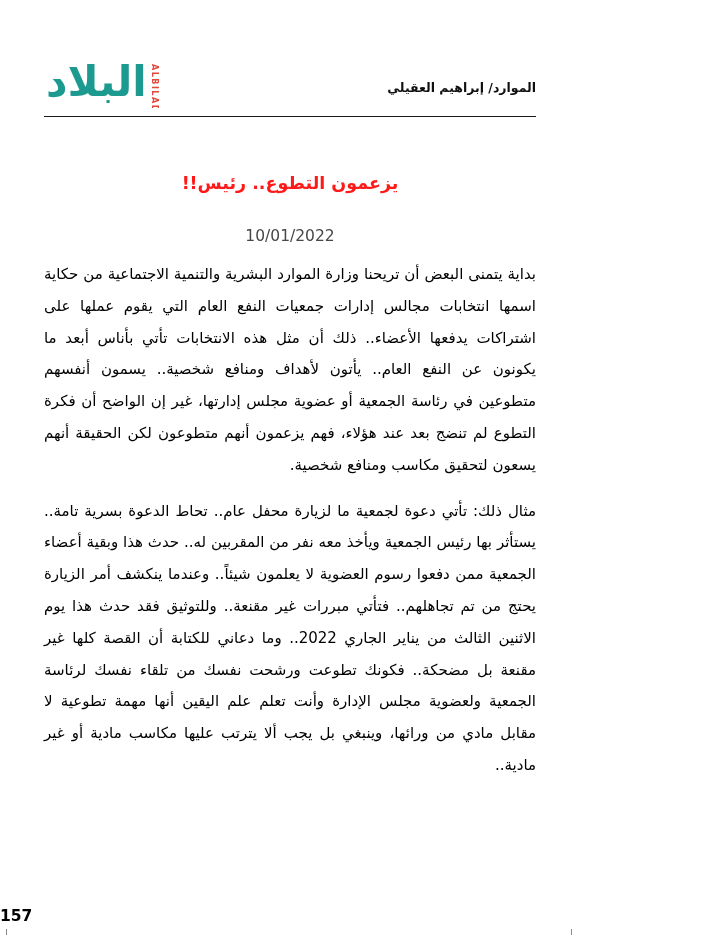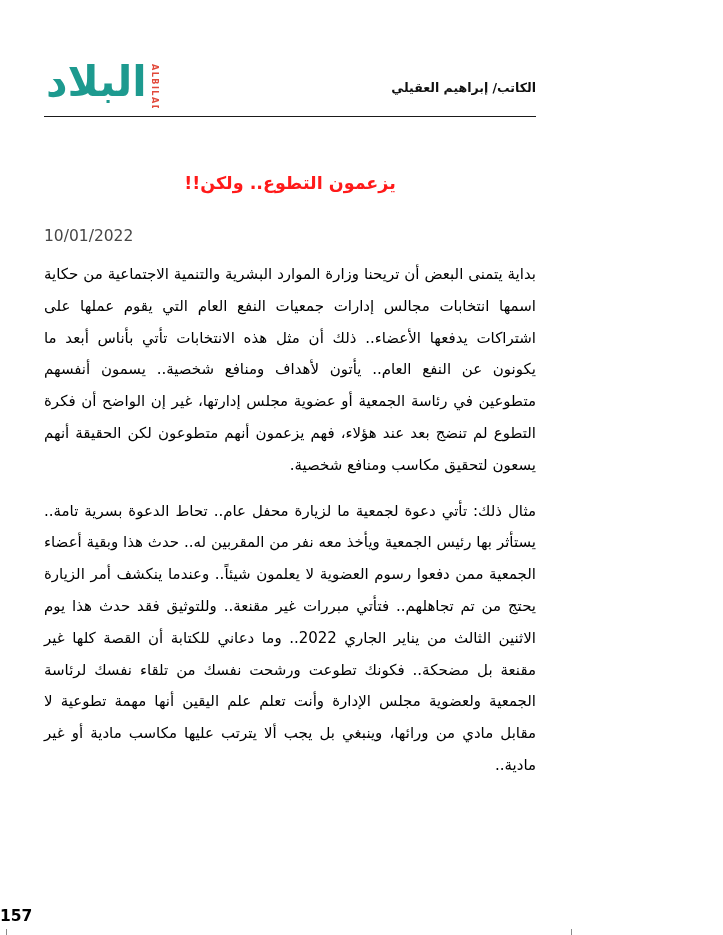--- a/index.html
+++ b/index.html
@@ -39,21 +39,21 @@
     direction:rtl;font-size:12.5px;font-weight:bold;color:#101010;
     margin-top:20px;
   }
   .title{
     color:var(--title-red);
     direction:rtl;text-align:center;
     font-weight:bold;font-size:17.5px;
     margin-top:56px;
   }
   .date{
-    direction:ltr;text-align:left;
+    direction:ltr;text-align:center;
     color:var(--date-gray);font-size:15.5px;
     margin-top:34px;
   }
   .body-text{
     direction:rtl;
     margin-top:14px;
     color:#000;
   }
   .body-text p{
     text-align:justify;
@@ -79,24 +79,24 @@
 </head>
 <body>
 
 <div class="page">
 
   <div class="header">
     <div class="logo">
       <span class="logo-arabic">البلاد</span>
       <span class="logo-vert">ALBILADTV</span>
     </div>
-    <div class="writer">الكاتب/ إبراهيم العقيلي</div>
+    <div class="writer">الموارد/ إبراهيم العقيلي</div>
   </div>
 
-  <div class="title">يزعمون التطوع.. ولكن!!</div>
+  <div class="title">يزعمون التطوع.. رئيس!!</div>
 
   <div class="date">10/01/2022</div>
 
   <div class="body-text">
     <p>بداية يتمنى البعض أن تريحنا وزارة الموارد البشرية والتنمية الاجتماعية من حكاية اسمها انتخابات مجالس إدارات جمعيات النفع العام التي يقوم عملها على اشتراكات يدفعها الأعضاء.. ذلك أن مثل هذه الانتخابات تأتي بأناس أبعد ما يكونون عن النفع العام.. يأتون لأهداف ومنافع شخصية.. يسمون أنفسهم متطوعين في رئاسة الجمعية أو عضوية مجلس إدارتها، غير إن الواضح أن فكرة التطوع لم تنضج بعد عند هؤلاء، فهم يزعمون أنهم متطوعون لكن الحقيقة أنهم يسعون لتحقيق مكاسب ومنافع شخصية.</p>
     <p>مثال ذلك: تأتي دعوة لجمعية ما لزيارة محفل عام.. تحاط الدعوة بسرية تامة.. يستأثر بها رئيس الجمعية ويأخذ معه نفر من المقربين له.. حدث هذا وبقية أعضاء الجمعية ممن دفعوا رسوم العضوية لا يعلمون شيئاً.. وعندما ينكشف أمر الزيارة يحتج من تم تجاهلهم.. فتأتي مبررات غير مقنعة.. وللتوثيق فقد حدث هذا يوم الاثنين الثالث من يناير الجاري 2022.. وما دعاني للكتابة أن القصة كلها غير مقنعة بل مضحكة.. فكونك تطوعت ورشحت نفسك من تلقاء نفسك لرئاسة الجمعية ولعضوية مجلس الإدارة وأنت تعلم علم اليقين أنها مهمة تطوعية لا مقابل مادي من ورائها، وينبغي بل يجب ألا يترتب عليها مكاسب مادية أو غير مادية..</p>
   </div>
 
   <div class="page-number">157</div>
 

